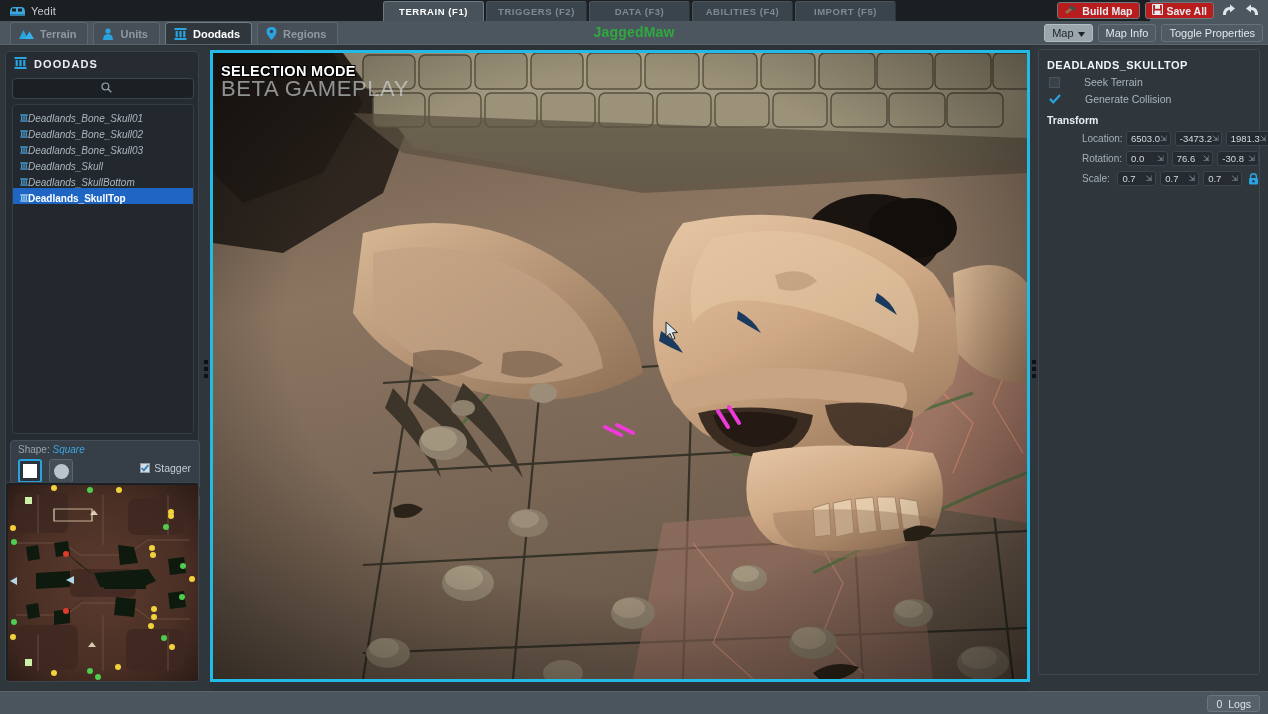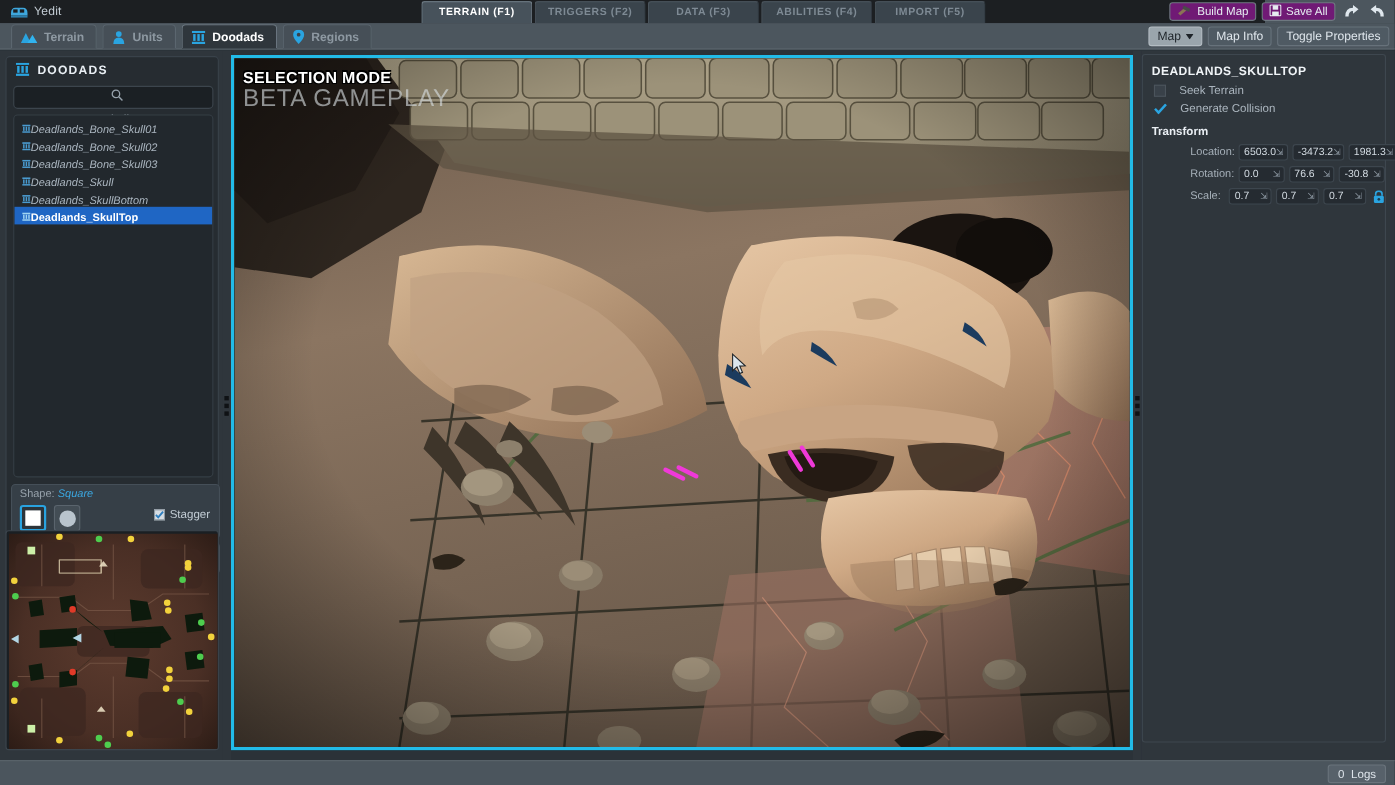--- a/index.html
+++ b/index.html
@@ -77,23 +77,23 @@
     position: absolute; top: 24px; left: 0; width: 1268px;
     text-align: center;
     color: #2fa83f; font-size: 14px; font-weight: bold;
     letter-spacing: .2px; pointer-events: none;
   }
 
   
   .tr-top { position: absolute; top: 2px; right: 6px; display: flex; align-items: center; gap: 5px; z-index: 7; }
   .tr-btn {
     height: 17px; padding: 0 6px;
-    background: #701a75; border: 1px solid #6e7880; border-radius: 3px;
+    background: #b91c1c; border: 1px solid #6e7880; border-radius: 3px;
     color: #e6ecf1; font-size: 10.5px;
-    display: flex; align-items: center; gap: 4px;
+    display: flex; align-items: center; gap: 4px; font-weight: bold;
   }
   .icon-btn { width: 19px; height: 17px; display:flex; align-items:center; justify-content:center; color:#e3eaef; }
   .tr-row2 { position: absolute; top: 24px; right: 5px; display: flex; align-items: center; gap: 5px; z-index: 7; }
   .tr-btn2 {
     height: 18px; padding: 0 7px;
     background: #4f5a63; border: 1px solid #67727b; border-radius: 3px;
     color: #dfe6ec; font-size: 11px;
     display: flex; align-items: center; gap: 4px;
   }
   .tr-btn2.light { background: #9aa5ac; color: #1d2328; border-color: #b3bcc2; }
@@ -190,21 +190,21 @@
   
   .rightpanel {
     position: absolute; top: 46px; left: 1038px; width: 230px; height: 645px;
     background: #2f363c;
   }
   .rp-card {
     position: absolute; left: 0px; top: 3px; width: 222px; height: 626px;
     background: #2f363c; border: 1px solid #3e474f; border-radius: 3px;
   }
   .rp-title { padding: 9px 0 0 8px; color: #f0f4f7; font-size: 11px; font-weight: bold; letter-spacing: .4px; }
-  .rp-check { display: flex; align-items: center; gap: 12px; padding: 5px 0 0 10px; color: #aab4bd; font-size: 10.5px; }
+  .rp-check { display: flex; align-items: center; gap: 24px; padding: 5px 0 0 10px; color: #aab4bd; font-size: 10.5px; }
   .rp-cb-off { width: 11px; height: 11px; background: #394149; border: 1px solid #4b545c; }
   .rp-cb-on { width: 12px; height: 12px; display: flex; align-items: center; justify-content: center; }
   .rp-section { padding: 9px 0 0 8px; color: #e9eef3; font-size: 10.5px; font-weight: bold; }
   .tf-row { display: flex; align-items: center; gap: 4px; padding: 5px 0 0 8px; margin-left: 35px; }
   .tf-lbl { width: 40px; color: #a5afb8; font-size: 10px; }
   .tf-field {
     width: 47px; height: 15px; background: #252b31; border: 1px solid #3d464e; border-radius: 3px;
     display: flex; align-items: center; justify-content: space-between;
     padding: 0 3px 0 4px; color: #d2dae1; font-size: 9.5px;
   }
@@ -317,20 +317,21 @@
       <span>
         <svg width="11" height="13" viewBox="0 0 11 13">
           <path d="M5.5 0 Q10.5 0 10.5 4.6 Q10.5 8 5.5 13 Q0.5 8 0.5 4.6 Q0.5 0 5.5 0 Z" fill="#2aa4e0"></path>
           <circle cx="5.5" cy="4.5" r="1.7" fill="#39424a"></circle>
         </svg>
       </span>
       <span>Regions</span>
     </div>
   </div>
 
+  <div class="maptitle">JaggedMaw</div>
 
   <div class="tr-row2">
     <div class="tr-btn2 light">
       <span>Map</span>
       <span>
         <svg width="7" height="5" viewBox="0 0 7 5">
             <path d="M0 0 L7 0 L3.5 5 Z" fill="#1d2328"></path>
           </svg>
       </span>
     </div>

